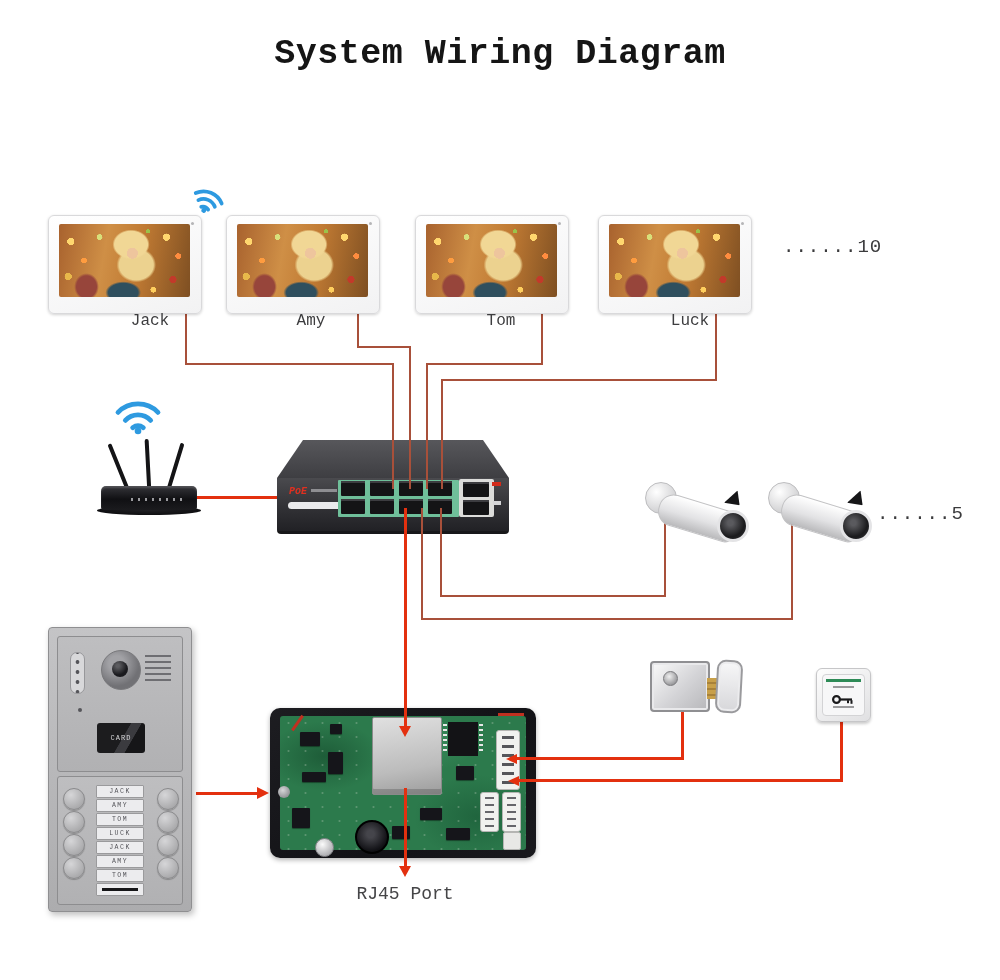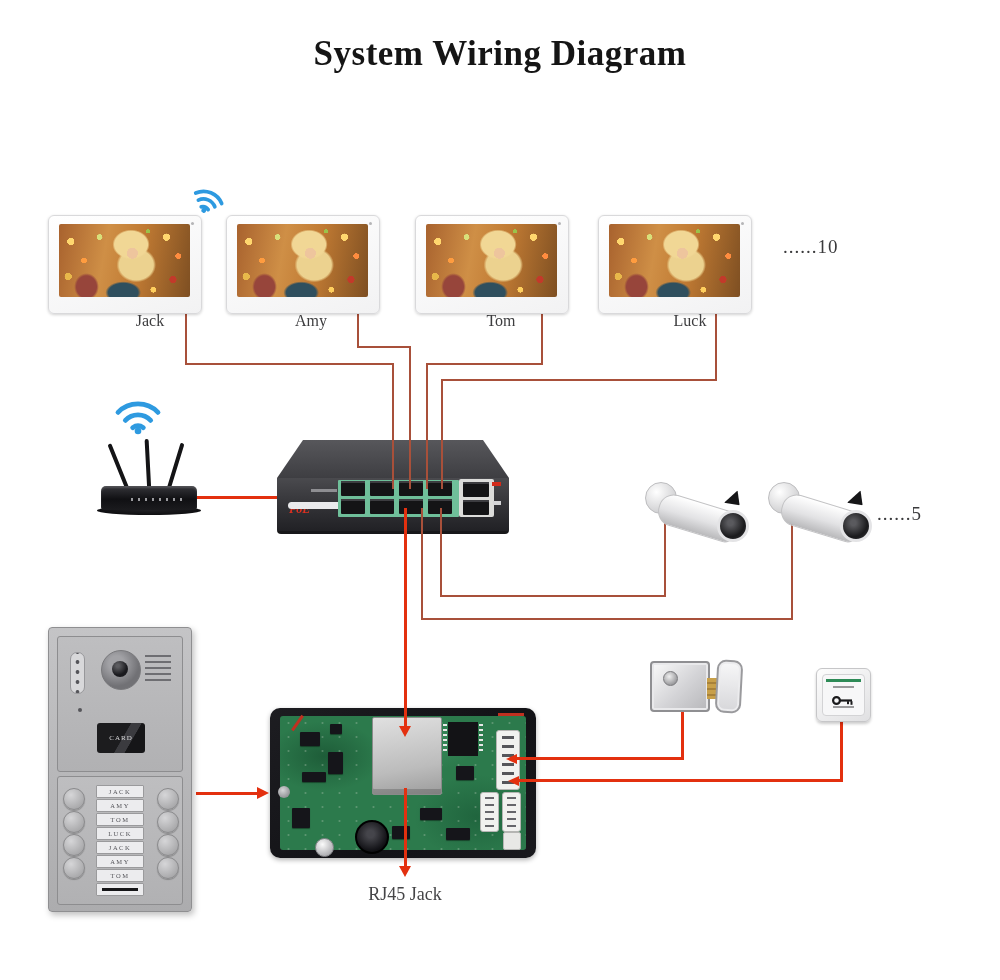--- a/index.html
+++ b/index.html
@@ -1,17 +1,17 @@
 <!DOCTYPE html>
 <html><head>
 <meta charset="utf-8">
 <style>
   html,body{margin:0;padding:0;background:#fff;}
   #stage{position:relative;width:1000px;height:980px;background:#fff;overflow:hidden;
-         font-family:Liberation Serif, serif;border-radius:10px;}
+         font-family:Liberation Mono, monospace;border-radius:10px;}
   .dev{position:absolute;z-index:2;}
   .z3{z-index:3 !important;}
 
   
   #title{position:absolute;top:34px;left:0;width:100%;text-align:center;
          font-size:35px;font-weight:700;color:#151515;letter-spacing:.5px;}
 
   
   .wh,.wv{position:absolute;background:#a8503a;z-index:1;}
   .wh{height:2px;} .wv{width:2px;}
@@ -59,21 +59,21 @@
   #router .base{position:absolute;left:0;top:68px;width:104px;height:9px;border-radius:50%;
       background:radial-gradient(ellipse at 50% 40%,#232327,#0c0c0e 80%);}
 
   
   #switch{left:277px;top:440px;width:232px;height:94px;}
   #switch .topface{position:absolute;left:0;top:0;width:232px;height:38px;
       background:linear-gradient(#57575b,#3e3e42);
       clip-path:polygon(26px 0,206px 0,232px 38px,0 38px);}
   #switch .front{position:absolute;left:0;top:38px;width:232px;height:56px;border-radius:0 0 4px 4px;
       background:linear-gradient(#4a4a4e,#323236 55%,#212125);border-bottom:3px solid #18181a;box-sizing:border-box;}
-  #switch .poe{position:absolute;left:12px;top:62px;font-size:12px;font-weight:700;font-style:italic;color:#e03020;}
+  #switch .poe{position:absolute;left:12px;top:46px;font-size:10px;font-weight:700;font-style:italic;color:#e03020;}
   #switch .model{position:absolute;left:34px;top:49px;width:26px;height:3px;background:#8e8e92;}
   #switch .vent{position:absolute;left:11px;top:62px;width:58px;height:7px;border-radius:4px;background:#eaeaec;}
   #switch .ledcol{position:absolute;left:87px;top:44px;width:16px;height:32px;
       background-image:radial-gradient(circle,#cfcfcf 0.8px,rgba(0,0,0,0) 1.3px);background-size:8px 5px;}
   #switch .pstrip{position:absolute;left:61px;top:40px;width:121px;height:37px;background:#6fbf9a;border-radius:1px;}
   .port{position:absolute;width:24px;height:15px;background:#141416;border-radius:1px;
         box-shadow:inset 0 2px 0 #3c3c40;}
   #switch .uplink{position:absolute;left:182px;top:39px;width:35px;height:38px;background:#dcdcda;border-radius:2px;}
   #switch .uplink .port{left:4px;width:26px;}
   #switch .badge{position:absolute;left:215px;top:42px;width:9px;height:4px;background:#d22a1a;}
@@ -359,21 +359,21 @@
     <div class="pcb-part conn connb" style="left:210px;top:84px;"></div>
     <div class="pcb-part conn connb" style="left:232px;top:84px;"></div>
     <div class="pcb-part" id="connsq"></div>
     <div class="pcb-part" id="toroid"></div>
     <div class="pcb-part" id="capsilver"></div>
     <div class="pcb-part" id="screw"></div>
     <div class="redslash" style="left:26px;top:6px;width:3px;height:18px;transform:rotate(35deg);"></div>
     <div class="redslash" style="left:228px;top:5px;width:26px;height:3px;"></div>
   </div>
 
-  <div id="rj45label">RJ45 Jack</div>
+  <div id="rj45label">RJ45 Port</div>
 
   <div class="dev" id="door">
     <div class="dpanel" id="dpanel-top"></div>
     <div class="dpanel" id="dpanel-bot"></div>
     <div class="ledpill"></div>
     <div class="dcam"></div>
     <div class="grille"></div>
     <div class="mic"></div>
     <div class="card">CARD</div>
 

